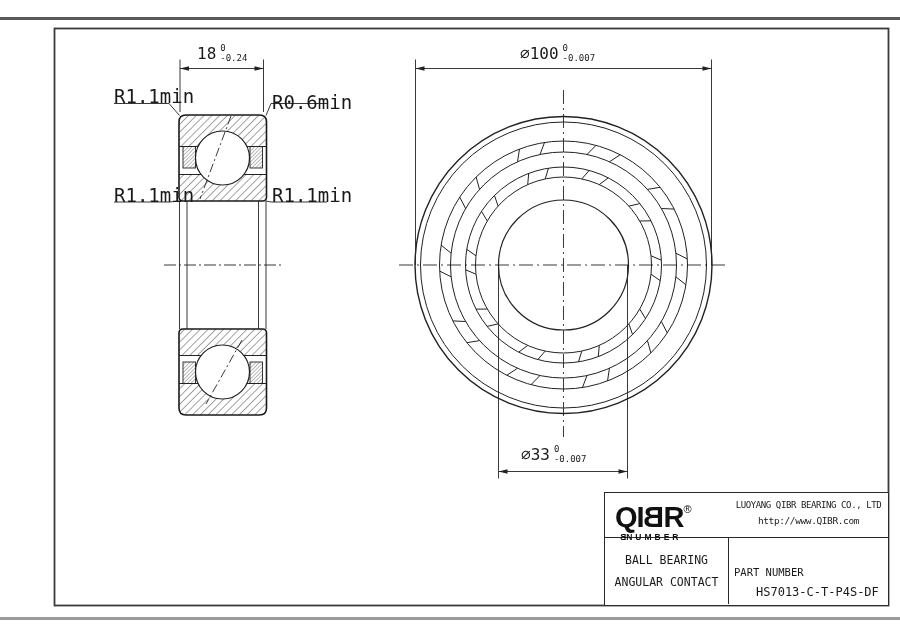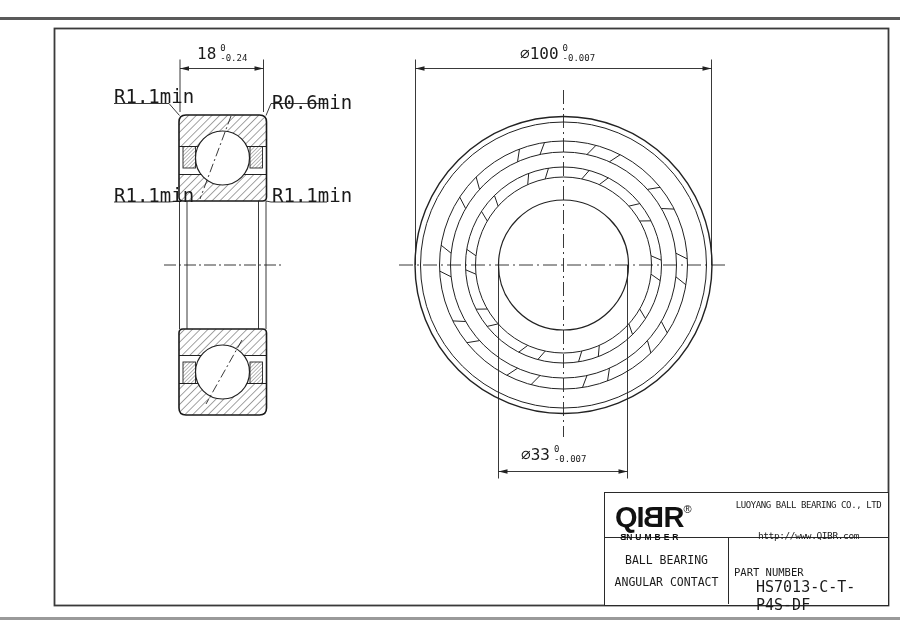--- a/index.html
+++ b/index.html
@@ -23,27 +23,27 @@
   .tb-top{height:45px;display:flex;border-bottom:1.5px solid #2a2a2a;}
   .tb-logo{width:124px;padding:2px 0 0 10px;}
   .logo-main{font-family:"Liberation Sans","DejaVu Sans",sans-serif;font-weight:900;
              font-size:29px;line-height:29px;letter-spacing:-1px;color:#111;}
   .logo-main sup{font-size:11px;font-weight:400;letter-spacing:0;vertical-align:14px;}
   .mirror{display:inline-block;transform:scaleX(-1);}
   .logo-sub{font-family:"Liberation Sans","DejaVu Sans",sans-serif;font-weight:700;
             font-size:8.5px;letter-spacing:3px;color:#111;margin:0 0 0 2px;}
   .tb-co{flex:1;text-align:center;padding-top:7px;}
   .tb-co .co-name{font-size:9px;letter-spacing:-0.4px;line-height:11px;}
-  .tb-co .co-web{font-size:9.5px;letter-spacing:-0.4px;line-height:11px;margin-top:19px;}
+  .tb-co .co-web{font-size:9.5px;letter-spacing:-0.4px;line-height:11px;margin-top:4px;}
   .tb-bottom{display:flex;height:65.5px;}
   .tb-type{width:124px;border-right:1.5px solid #2a2a2a;text-align:center;
            padding-top:11px;font-size:11.5px;line-height:22px;}
   .tb-part{flex:1;padding-left:5px;}
   .tb-part .pn-label{font-size:10.5px;margin-top:28px;}
-  .tb-part .pn-value{font-size:15px;margin-left:22px;}
+  .tb-part .pn-value{font-size:12px;margin-top:7px;margin-left:22px;}
 </style>
 </head>
 <body>
 
 <div class="sheet">
   <div class="edge edge-top"></div>
   <div class="edge edge-bottom"></div>
 
   <svg class="art" width="900" height="636" viewBox="0 0 900 636">
     <defs>
@@ -205,21 +205,21 @@
   <div class="rlabel" style="left:114px;top:187.5px;">R1.1min</div>
   <div class="rlabel" style="left:272px;top:187.5px;">R1.1min</div>
 
   <div class="title-block">
     <div class="tb-top">
       <div class="tb-logo">
         <div class="logo-main"><span>QI</span><span class="mirror">B</span><span>R</span><sup>®</sup></div>
         <div class="logo-sub"><span class="mirror">B</span><span>NUMBER</span></div>
       </div>
       <div class="tb-co">
-        <div class="co-name">LUOYANG BALL BEARING CO., LTD</div>
+        <div class="co-name">LUOYANG QIBR BEARING CO., LTD</div>
         <div class="co-web">http://www.QIBR.com</div>
       </div>
     </div>
     <div class="tb-bottom">
       <div class="tb-type">
         <div>BALL BEARING</div>
         <div>ANGULAR CONTACT</div>
       </div>
       <div class="tb-part">
         <div class="pn-label">PART NUMBER</div>

